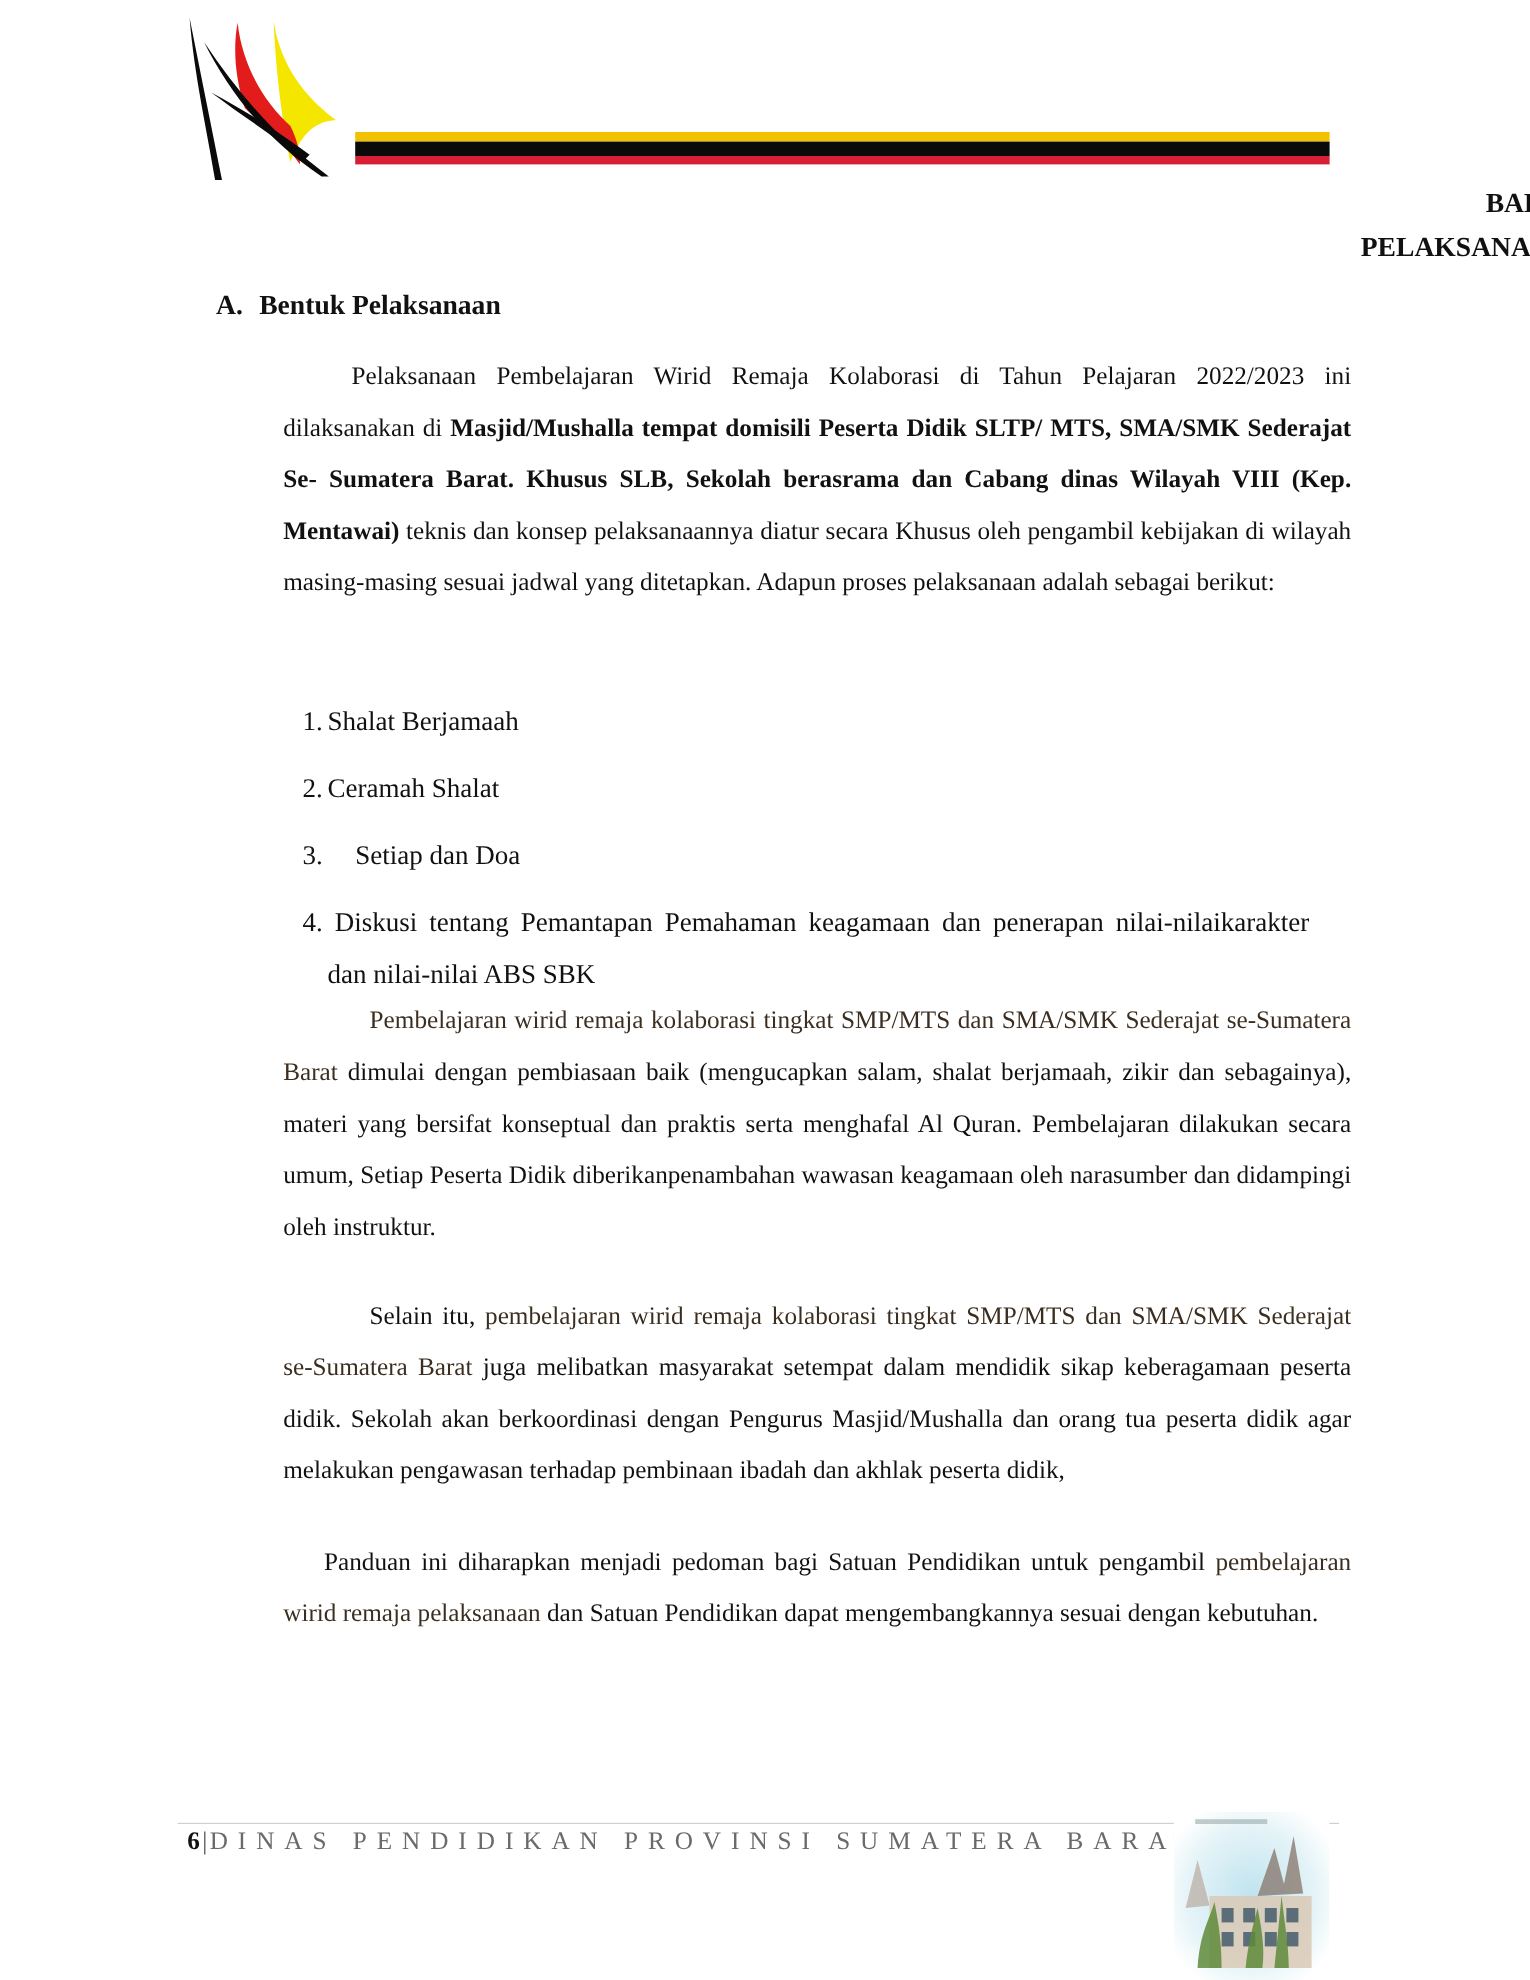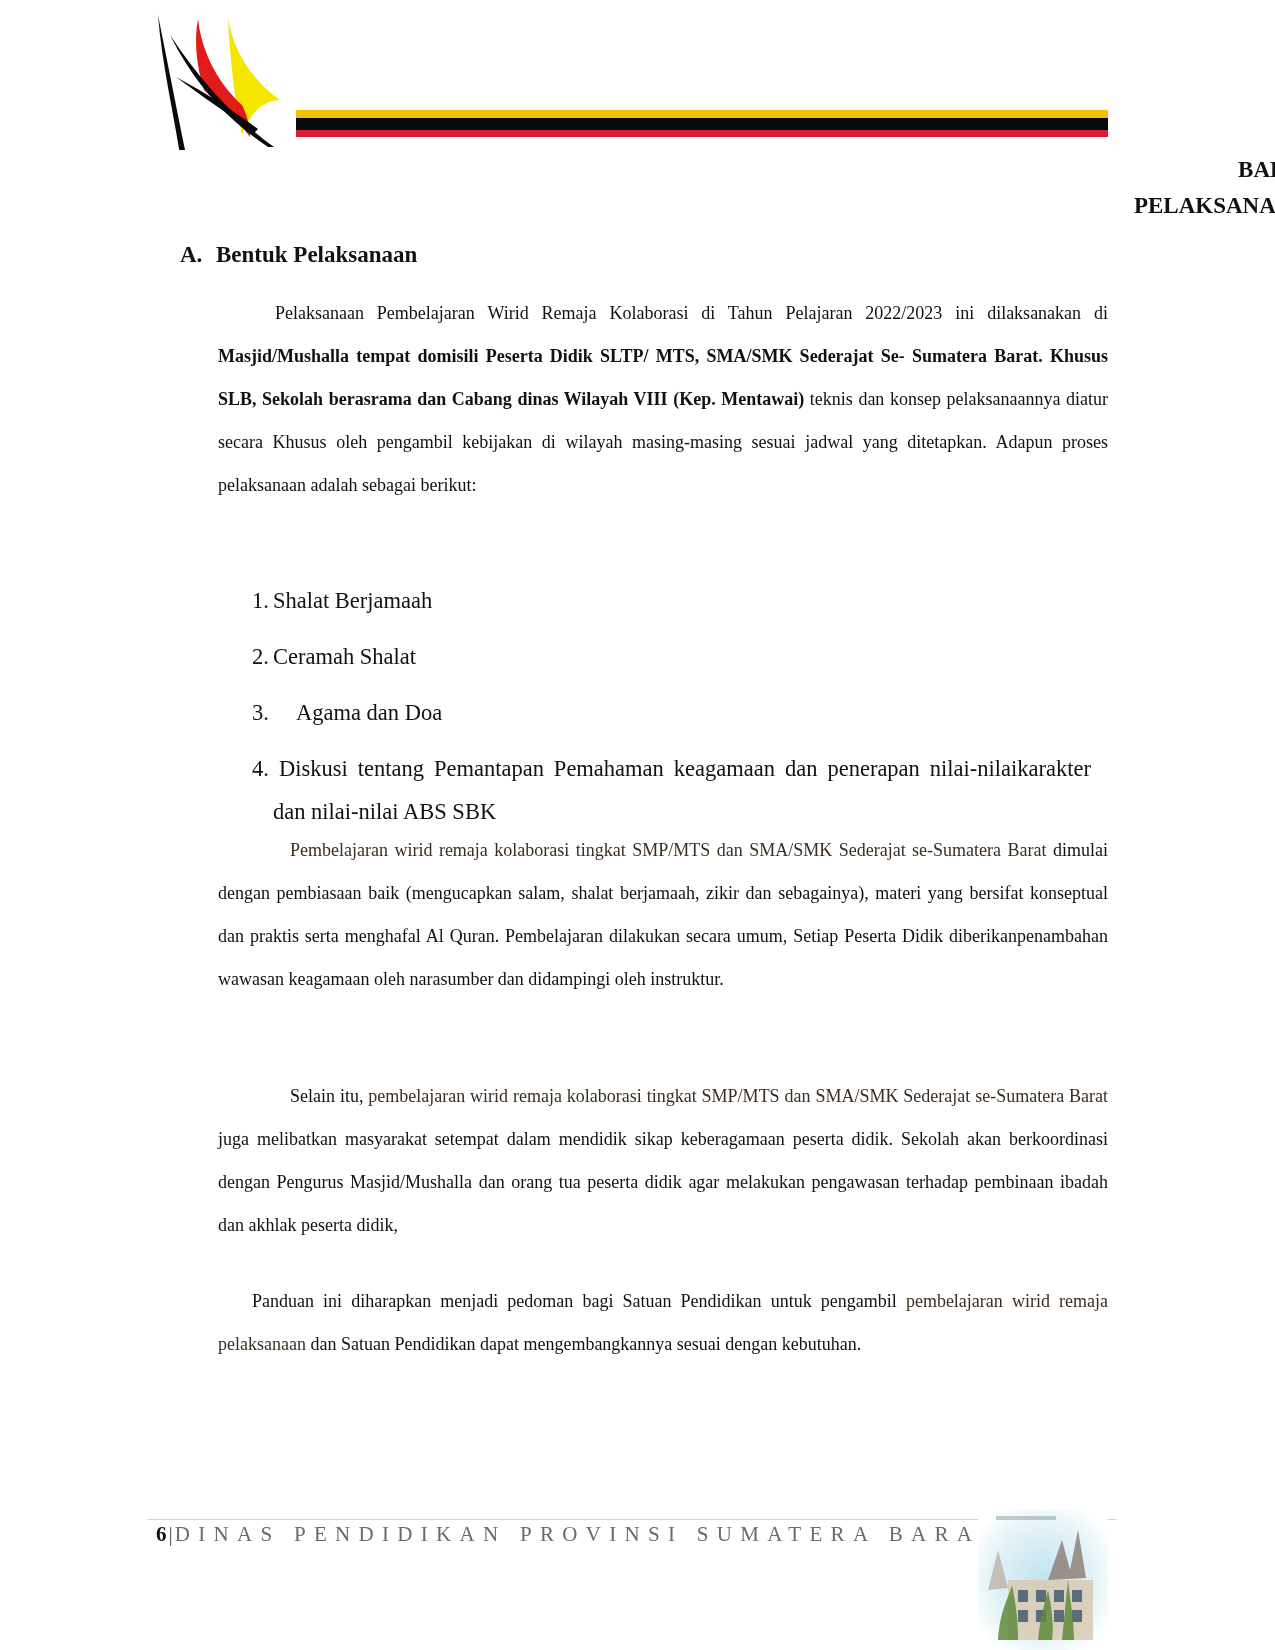--- a/index.html
+++ b/index.html
@@ -12,21 +12,21 @@
   .stripe.black { top:10px; height:12px; }
   .stripe.red { top:22px; height:7px; }
 
   .chapter { position:absolute; left:0; width:1265px; text-align:right; font-weight:bold; font-size:23px;padding-left:44px; }
   .chapter.num { top:157px; }
   .chapter.title { top:193px; }
 
   .section-heading { position:absolute; left:180px; top:242px; font-weight:bold; font-size:23px; }
   .section-heading .letter { display:inline-block; width:36px; }
 
-  .para { position:absolute; left:218px; width:890px; font-size:18px; line-height:43px;
+  .para { position:absolute; left:236px; width:890px; font-size:21px; line-height:43px;
           text-align:justify; text-align-last:auto; }
   .b { font-weight:bold; }
   .brown { color:#3b2e20; }
 
   .list { position:absolute; left:252px; width:856px; font-size:22.5px; }
   .list-item { position:absolute; left:0; width:856px; line-height:43px; }
   .list-item .num { position:absolute; left:0; }
   .list-item .txt { position:absolute; left:21px; width:818px; text-align:justify; }
 
   .footer-rule { position:absolute; left:148px; top:1519px; width:968px; height:1px; background:#d0d0d0; }
@@ -72,21 +72,21 @@
   <div class="list-item" style="top:0px;">
     <span class="num">1.</span>
     <span class="txt">Shalat Berjamaah</span>
   </div>
   <div class="list-item" style="top:56px;">
     <span class="num">2.</span>
     <span class="txt">Ceramah Shalat</span>
   </div>
   <div class="list-item" style="top:112px;">
     <span class="num">3.</span>
-    <span class="txt" style="left:44px;">Agama dan Doa</span>
+    <span class="txt" style="left:44px;">Setiap dan Doa</span>
   </div>
   <div class="list-item" style="top:168px;">
     <span class="num">4.</span>
     <span class="txt" style="text-indent:6px;">Diskusi tentang Pemantapan Pemahaman keagamaan dan penerapan nilai-nilaikarakter dan nilai-nilai ABS SBK</span>
   </div>
 </div>
 
 <div class="para" style="top:829px; text-indent:72px;">
   <span class="brown">Pembelajaran wirid remaja kolaborasi tingkat SMP/MTS dan SMA/SMK Sederajat se-Sumatera Barat</span><span> dimulai dengan pembiasaan baik (mengucapkan salam, shalat berjamaah, zikir dan sebagainya), materi yang bersifat konseptual dan praktis serta menghafal Al Quran. Pembelajaran dilakukan secara umum, Setiap Peserta Didik diberikanpenambahan wawasan keagamaan oleh narasumber dan didampingi oleh instruktur.</span>
 </div>

